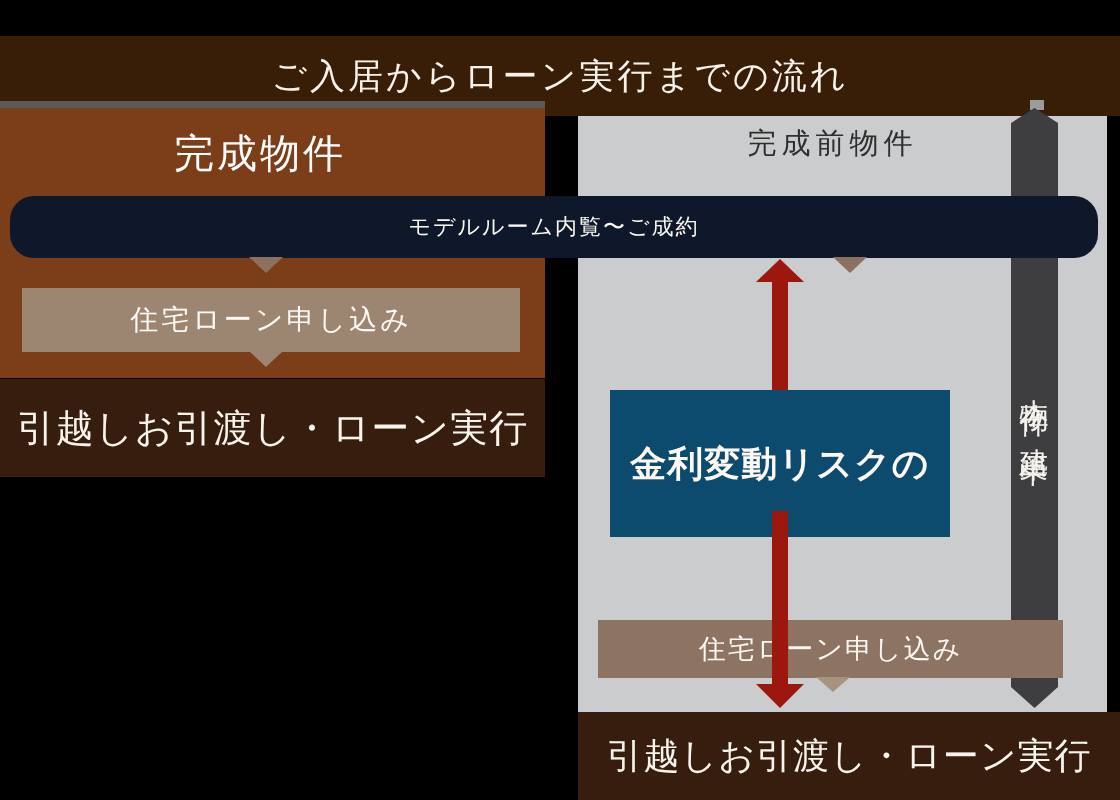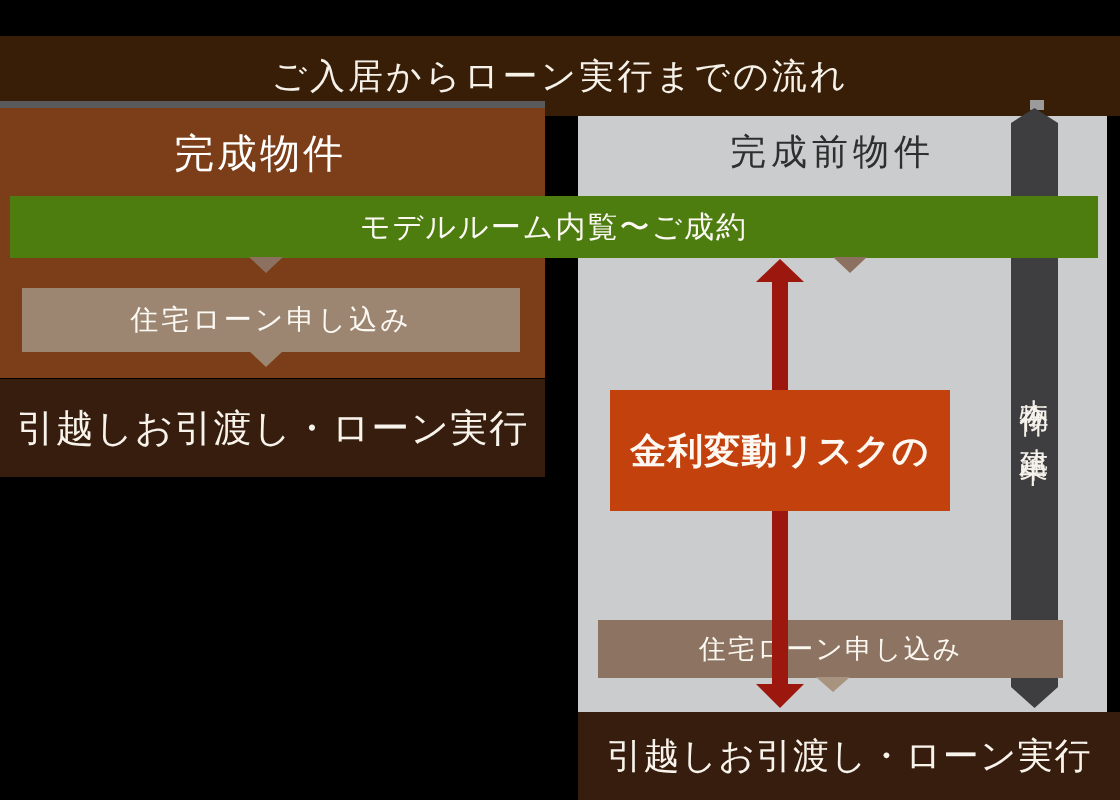--- a/index.html
+++ b/index.html
@@ -15,39 +15,39 @@
   .title-text{color:#f6f2ea;font-size:35px;letter-spacing:3px;}
 
   
   .gray-strip{left:0;top:101px;width:545px;height:7px;background:#5a5a5a;z-index:1;}
   .left-panel{left:0;top:108px;width:545px;height:270px;background:#7b3e18;z-index:1;}
   .left-header{left:0;top:128px;width:520px;height:50px;color:#fff;font-size:40px;font-weight:400;letter-spacing:3px;z-index:2;}
   .left-loan-box{left:22px;top:288px;width:498px;height:64px;background:#9c8671;color:#fcf9f4;font-size:28px;letter-spacing:3px;z-index:3;}
   .left-final-box{left:0;top:379px;width:545px;height:98px;background:#371d0e;color:#f8f4ec;font-size:38px;letter-spacing:1px;z-index:2;}
 
   
-  .model-bar{left:10px;top:196px;width:1088px;height:62px;background:#4d7c0f;color:#fbf8f2;font-size:30px;letter-spacing:2px;z-index:6;}
+  .model-bar{left:10px;top:196px;width:1088px;height:62px;background:#0f172a;color:#fbf8f2;font-size:22px;letter-spacing:2px;z-index:6;border-radius:24px;}
 
   
   .tri-down{width:0;height:0;border-left:17px solid transparent;border-right:17px solid transparent;z-index:7;}
   .tri-bar-left{left:249px;top:257px;border-top:16px solid #8c7160;}
   .tri-box-left{left:249px;top:351px;border-top:16px solid #9c8671;z-index:4;}
   .tri-bar-right{left:833px;top:257px;border-top:16px solid #8c7160;}
   .tri-box-right{left:816px;top:677px;border-top:15px solid #a8937e;z-index:6;}
 
   
   .right-panel{left:578px;top:105px;width:529px;height:607px;background:#cbcccd;z-index:0;}
-  .right-header{left:578px;top:132px;width:509px;height:40px;color:#2f2f2f;font-size:36px;letter-spacing:5px;z-index:1;}
+  .right-header{left:578px;top:124px;width:509px;height:40px;color:#2f2f2f;font-size:29px;letter-spacing:5px;z-index:1;}
   .apex-square{left:1030px;top:100px;width:14px;height:10px;background:#9b9b9b;z-index:1;}
   .pillar{left:1011px;top:108px;width:47px;height:600px;background:#3e3e41;z-index:2;
     clip-path:polygon(50% 0,100% 2.5%,100% 96.5%,50% 100%,0 96.5%,0 2.5%);}
   .pillar-text{position:absolute;left:0;top:0;width:100%;height:100%;display:flex;align-items:center;justify-content:center;
     writing-mode:vertical-rl;color:#f5f2ec;font-size:29px;letter-spacing:5px;}
 
-  .risk-box{left:610px;top:390px;width:340px;height:121px;background:#c2410c;z-index:4;}
+  .risk-box{left:610px;top:390px;width:340px;height:147px;background:#0c4a6e;z-index:4;}
   .risk-line{color:#fdf8f2;font-size:36px;font-weight:700;line-height:50px;letter-spacing:1px;}
 
   
   .up-arrow-head{left:756px;top:259px;width:0;height:0;border-left:24px solid transparent;border-right:24px solid transparent;border-bottom:23px solid #9c170e;z-index:5;}
   .up-arrow-shaft{left:772px;top:281px;width:16px;height:109px;background:#9c170e;z-index:5;}
   .down-arrow-shaft{left:772px;top:511px;width:16px;height:173px;background:#9c170e;z-index:8;}
   .down-arrow-head{left:756px;top:684px;width:0;height:0;border-left:24px solid transparent;border-right:24px solid transparent;border-top:24px solid #9c170e;z-index:8;}
 
   .right-loan-box{left:598px;top:620px;width:465px;height:58px;background:#8d7361;color:#fbf8f2;font-size:27px;letter-spacing:2px;z-index:5;}
   .right-final-box{left:578px;top:712px;width:542px;height:88px;background:#371d0e;color:#f8f4ec;font-size:36px;letter-spacing:1px;z-index:1;}

